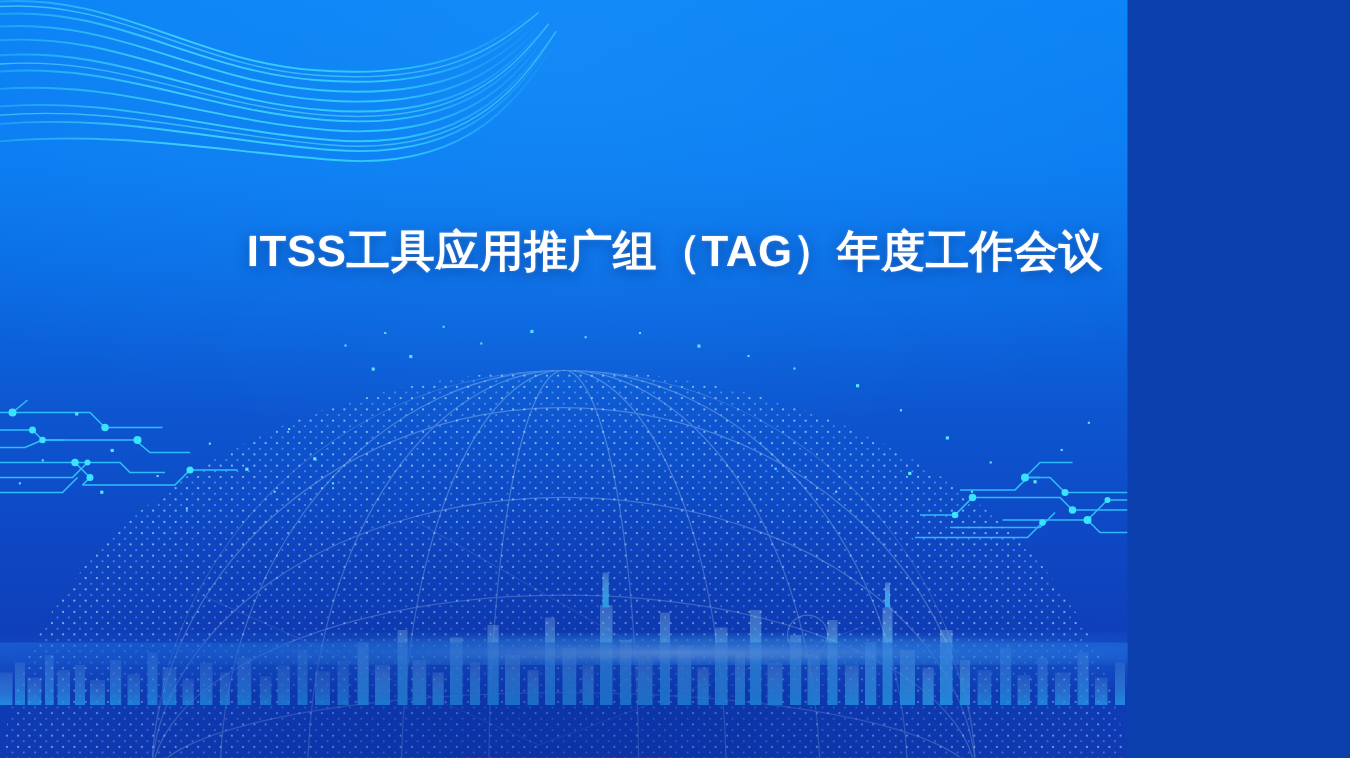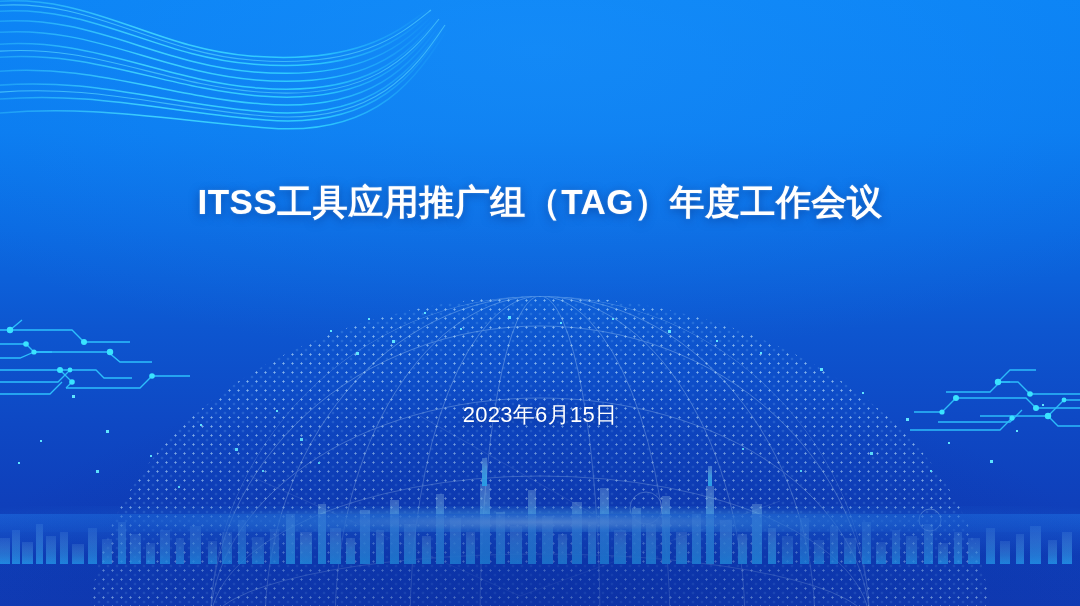--- a/index.html
+++ b/index.html
@@ -5,21 +5,21 @@
 <style>
   * { margin:0; padding:0; box-sizing:border-box; }
   html, body {
     width:1080px; height:606px;
     background:#0b3fae;
     font-family:"Liberation Sans","DejaVu Sans",sans-serif;
     overflow:hidden;
   }
   #slide {
     position:relative;
-    width:1080px; height:606px;
+    width:902px; height:606px;
     overflow:hidden;
     background:
       linear-gradient(180deg,
         #0a82f5 0%,
         #0a7bf0 22%,
         #0b6ae2 38%,
         #0d56d0 54%,
         #0e48c4 70%,
         #0f3fba 84%,
         #103bb4 100%);
@@ -359,15 +359,14 @@
       <rect x="18" y="462" width="2" height="2"></rect>
     </g>
   </svg>
 
   <div class="vignette"></div>
 
   <div class="title-block">
     <div class="title-line">ITSS工具应用推广组（TAG）年度工作会议</div>
   </div>
 
-  <div class="date-line">2023年6月15日</div>
 
 </div>
 
 </body></html>

